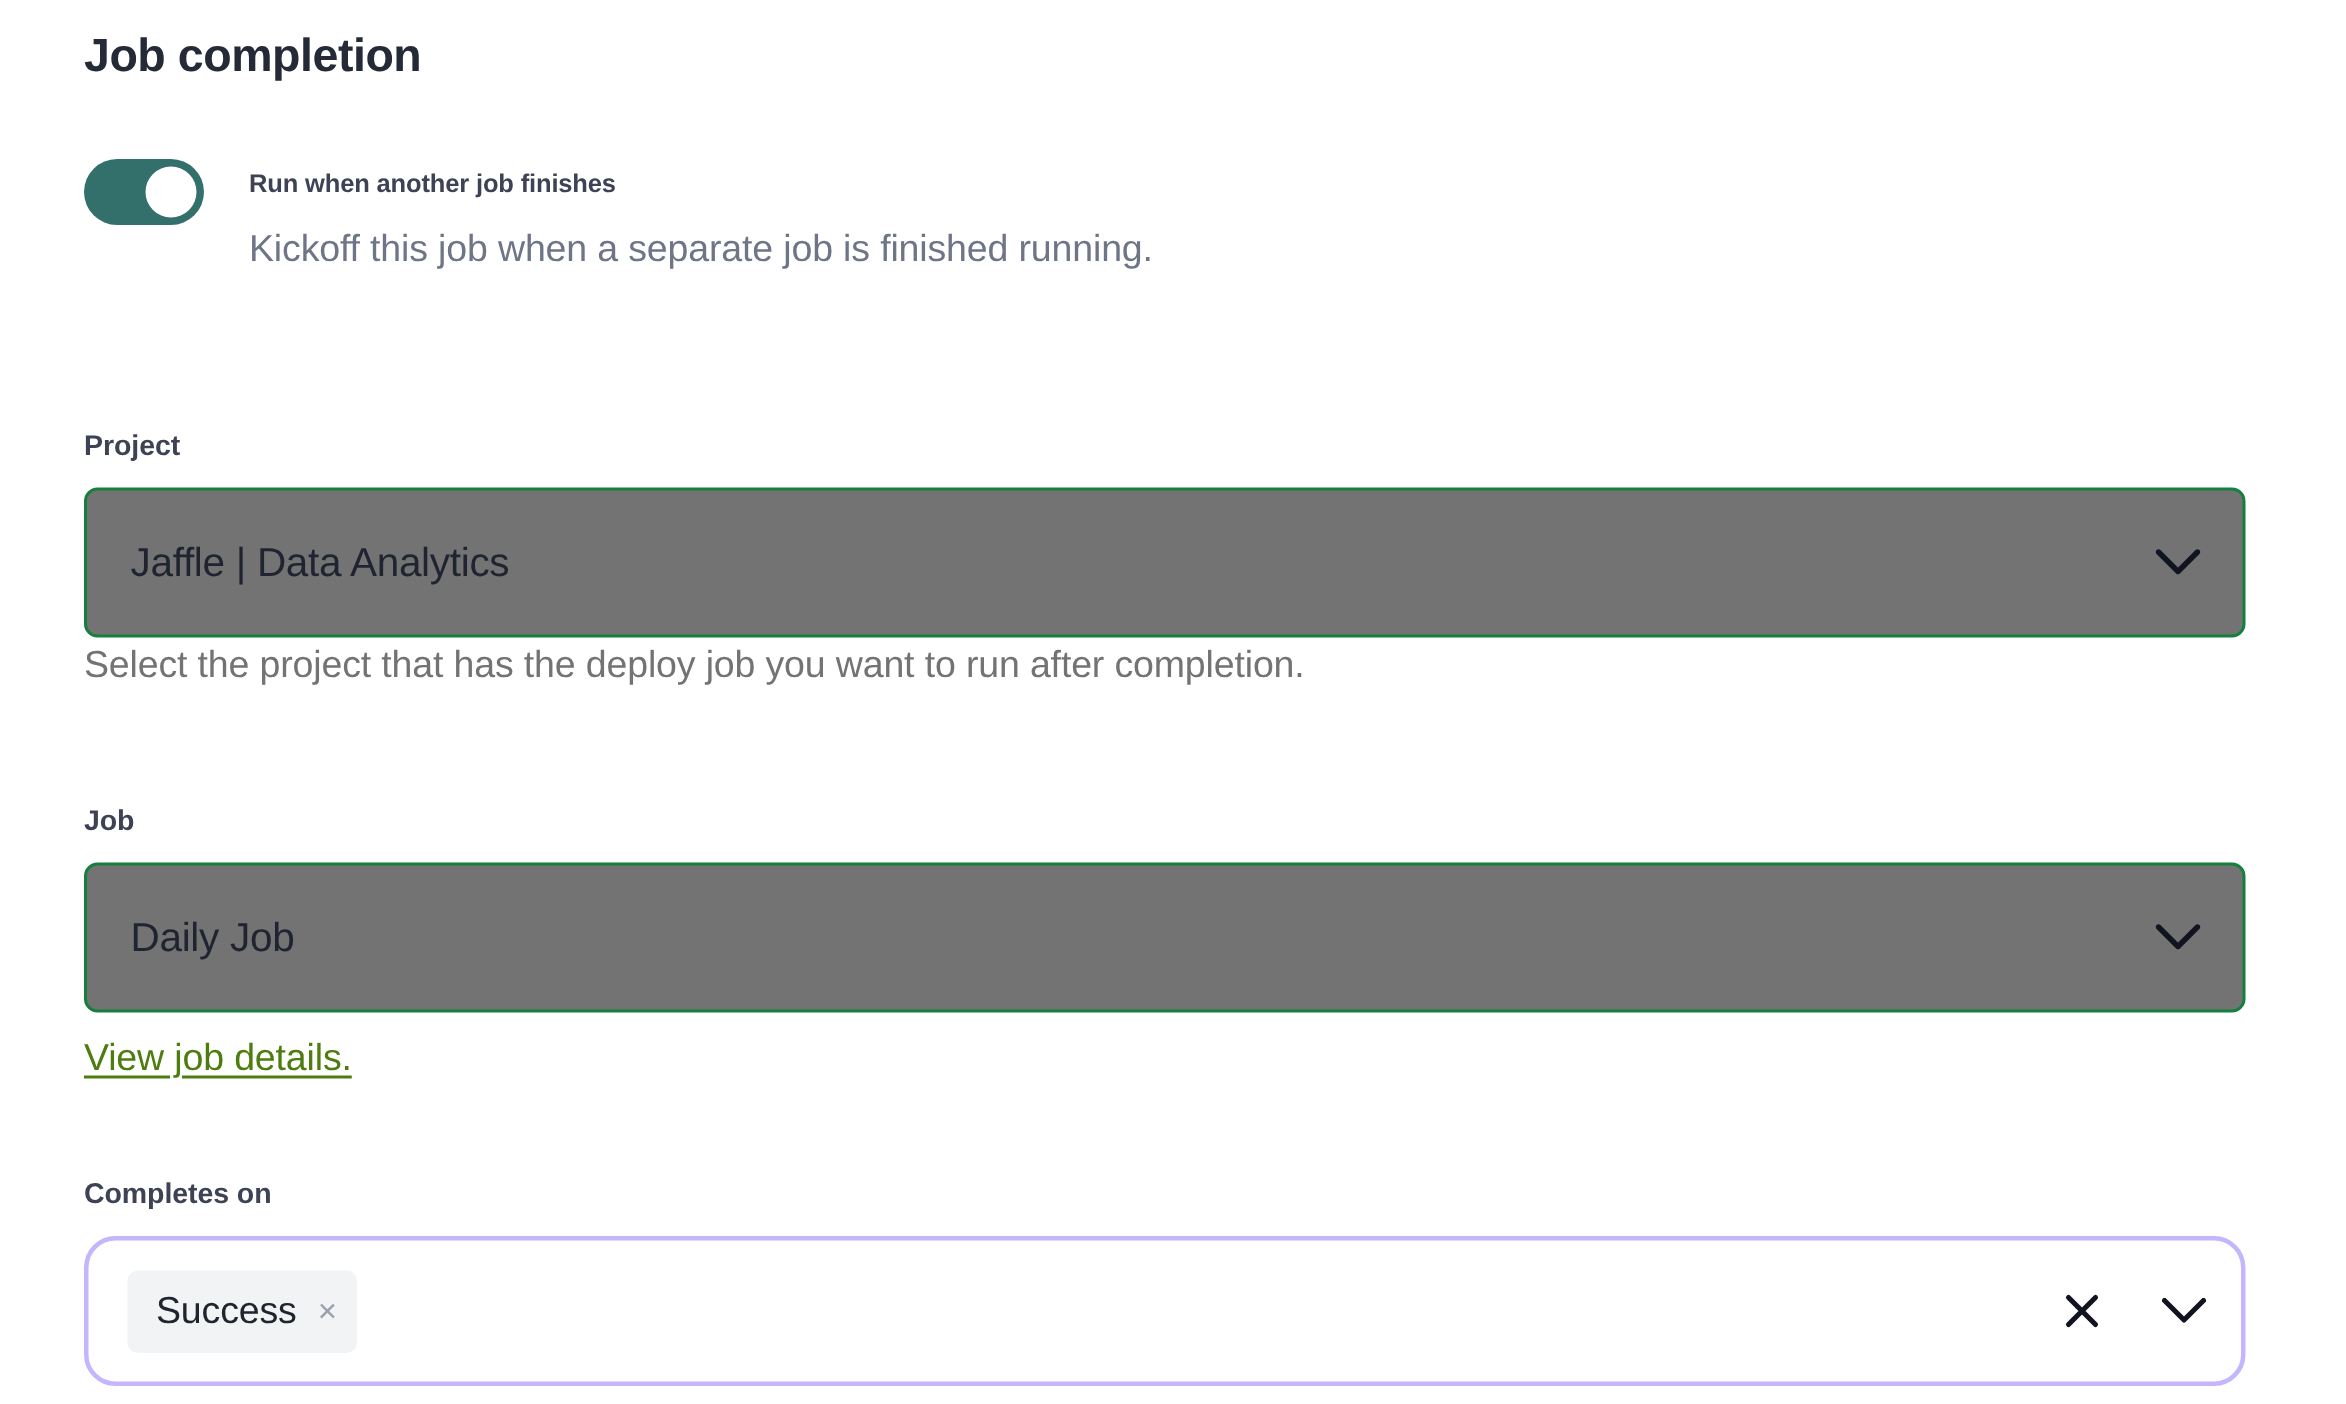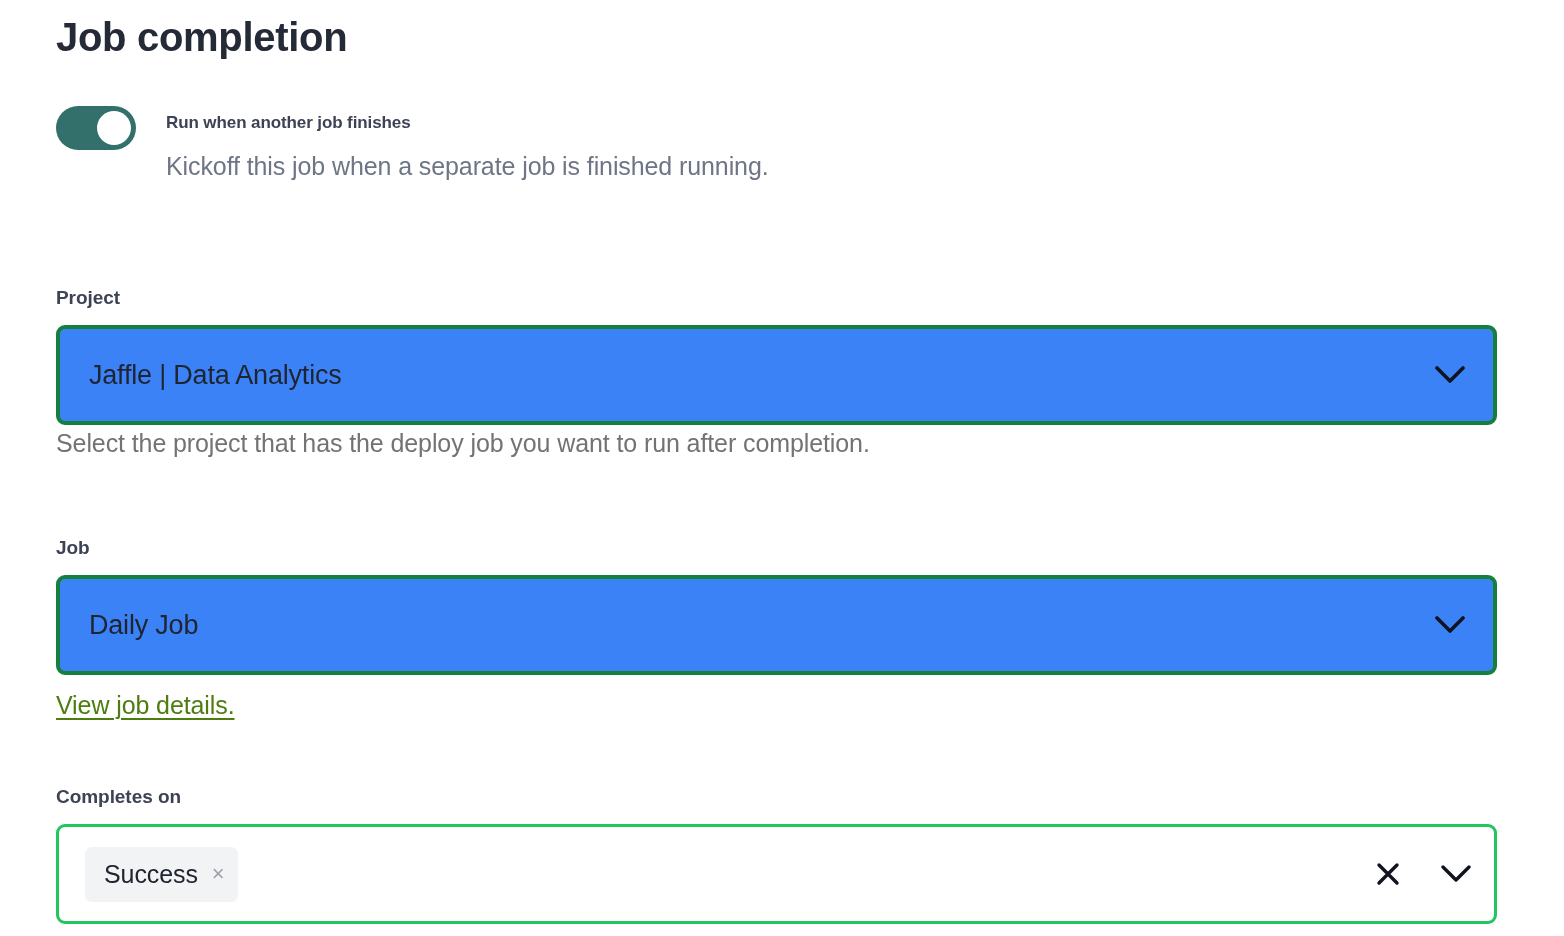--- a/index.html
+++ b/index.html
@@ -19,21 +19,21 @@
     background: #ffffff;
     padding: 0;
     overflow: hidden;
   }
 
   
   .section-heading {
     position: absolute;
     left: 56px;
     top: 17px;
-    font-size: 40px;
+    font-size: 31px;
     font-weight: bold;
     color: #252a37;
     letter-spacing: -0.3px;
     line-height: 40px;
   }
 
   
   .toggle-row {
     position: absolute;
     left: 56px;
@@ -98,23 +98,23 @@
     line-height: 25px;
     letter-spacing: -0.05px;
     margin-top: 39px;
   }
 
   .select-box {
     position: relative;
     margin-top: 15px;
     width: 1441px;
     height: 100px;
-    border: 4px solid #15803d;
+    border: 2px solid #15803d;
     border-radius: 9px;
-    background: #3b82f6;
+    background: #737373;
     display: flex;
     align-items: center;
     cursor: pointer;
   }
 
   .select-value {
     margin-left: 29px;
     font-size: 27px;
     color: #1f2430;
     line-height: 34px;
@@ -154,22 +154,22 @@
     letter-spacing: -0.1px;
     cursor: pointer;
   }
 
   
   .multiselect {
     position: relative;
     margin-top: 15px;
     width: 1441px;
     height: 100px;
-    border: 3px solid #22c55e;
-    border-radius: 9px;
+    border: 3px solid #c4b5fd;
+    border-radius: 21px;
     background: #ffffff;
     display: flex;
     align-items: center;
     cursor: text;
   }
 
   .chip {
     margin-left: 26px;
     height: 55px;
     padding: 0 13px 0 19px;

